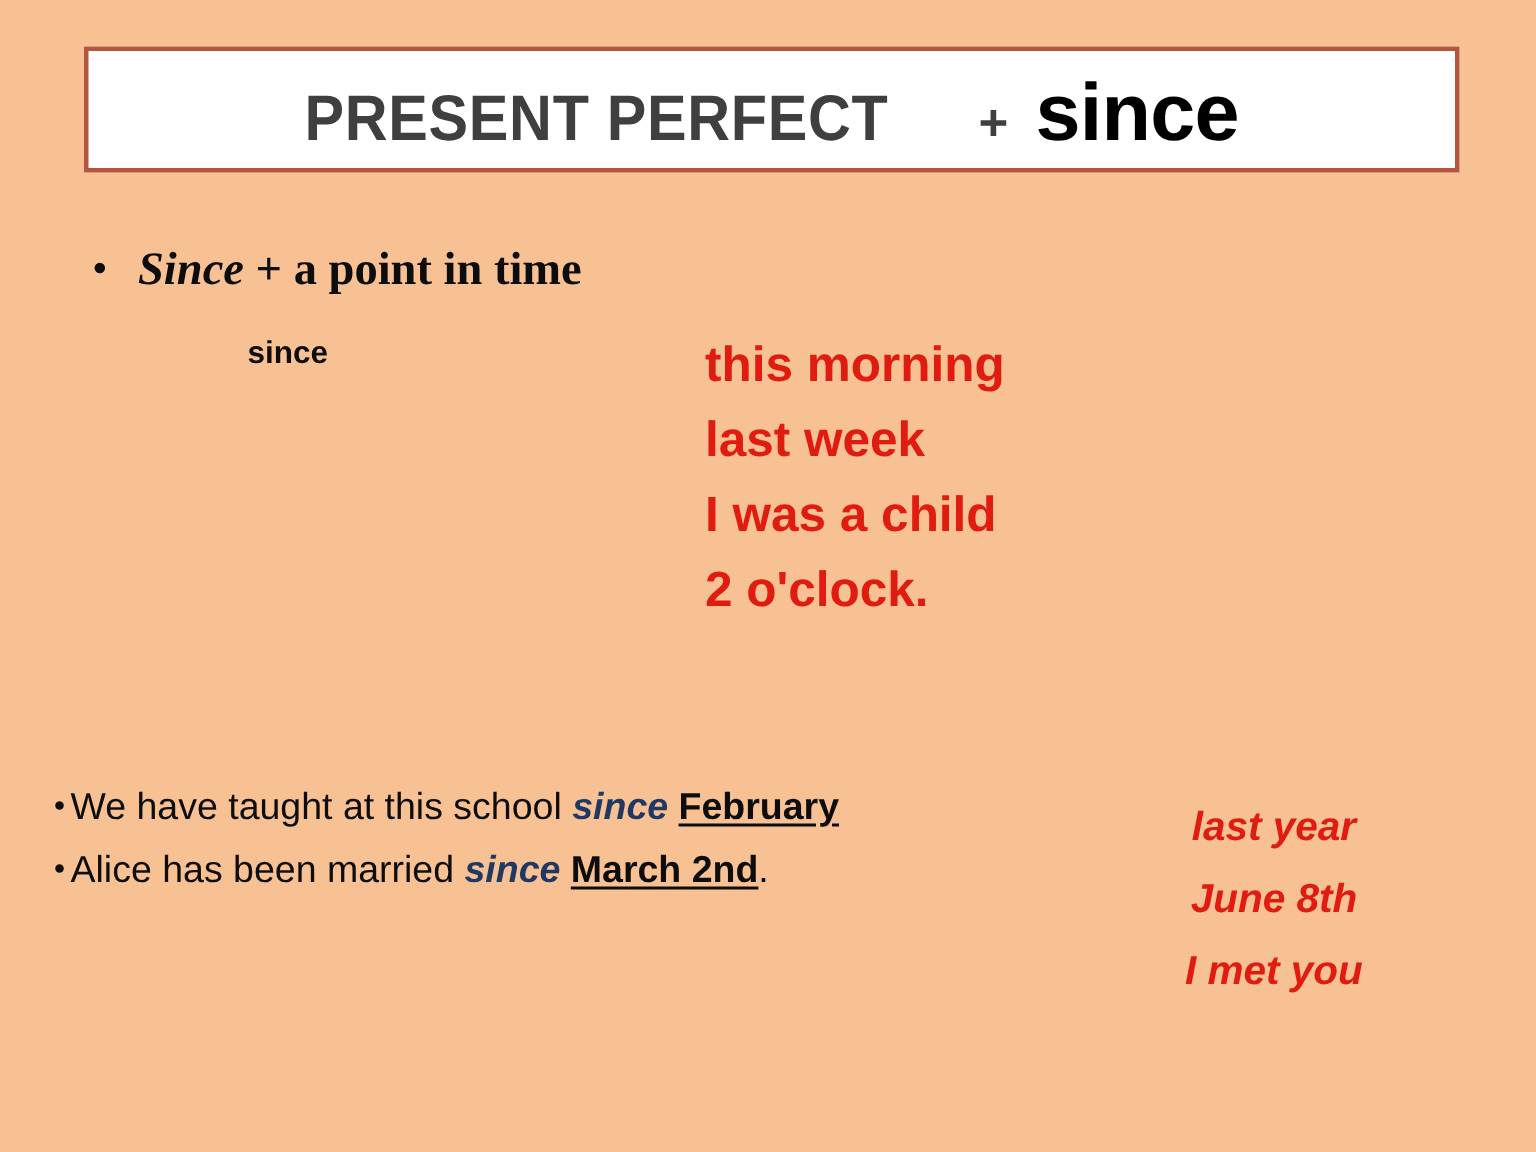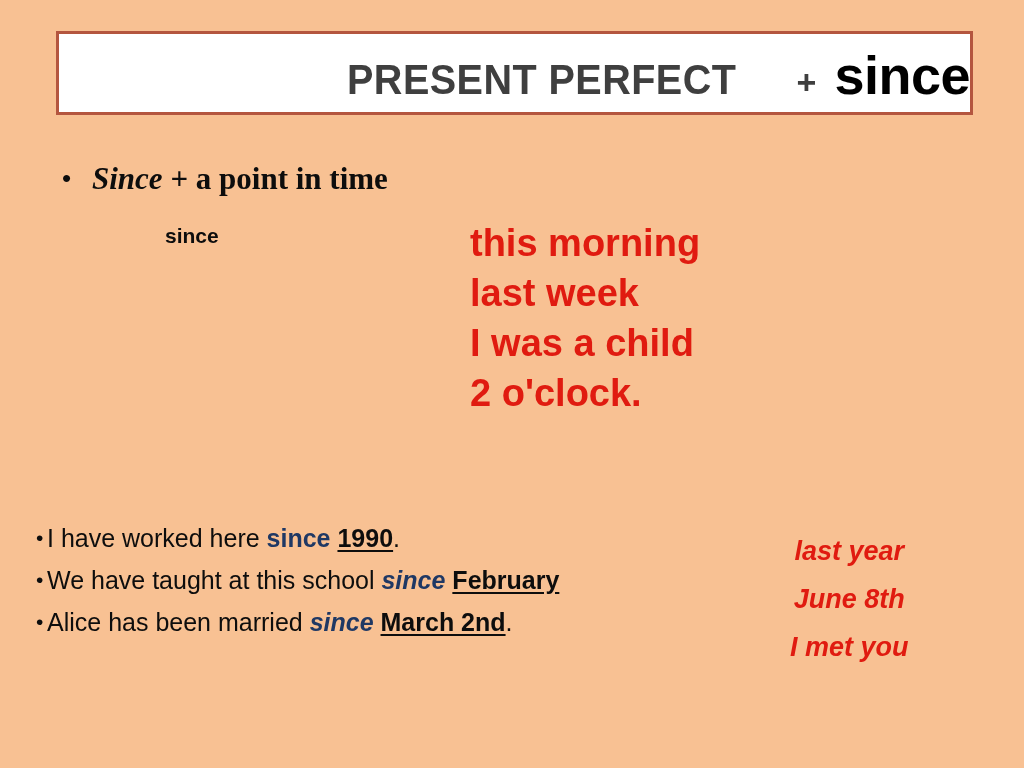--- a/index.html
+++ b/index.html
@@ -22,21 +22,21 @@
     position: absolute;
     left: 56px;
     top: 31px;
     width: 917px;
     height: 84px;
     background: #ffffff;
     border: 3px solid #b4563f;
     box-sizing: border-box;
     display: flex;
     align-items: center;
-    justify-content: flex-end;
+    justify-content: center;
   }
   .title-inner {
     display: flex;
     align-items: baseline;
     transform: translateY(2px);
   }
   .title-main {
     font-family: "Liberation Sans Narrow", "Liberation Sans", sans-serif;
     font-weight: bold;
     font-size: 43px;
@@ -93,21 +93,21 @@
   
   .red-list {
     position: absolute;
     left: 470px;
     top: 218px;
     margin: 0;
     padding: 0;
     list-style: none;
   }
   .red-list li {
-    font-size: 38px;
+    font-size: 33px;
     font-weight: bold;
     color: #e01b10;
     line-height: 50px;
     white-space: nowrap;
   }
 
   
   .examples {
     position: absolute;
     left: 36px;
@@ -179,23 +179,20 @@
 
 <ul class="red-list">
   <li>this morning</li>
   <li>last week</li>
   <li>I was a child</li>
   <li>2 o'clock.</li>
 </ul>
 
 <ul class="examples">
   <li>
-    <span class="dot">•</span><span>I have worked here </span><span class="kw">since</span><span> </span><span class="ul">1990</span><span>.</span>
-  </li>
-  <li>
     <span class="dot">•</span><span>We have taught at this school </span><span class="kw ital">since</span><span> </span><span class="ul">February</span><span></span>
   </li>
   <li>
     <span class="dot">•</span><span>Alice has been married </span><span class="kw ital">since</span><span> </span><span class="ul">March 2nd</span><span>.</span>
   </li>
 </ul>
 
 <ul class="right-col">
   <li>last year</li>
   <li>June 8th</li>

